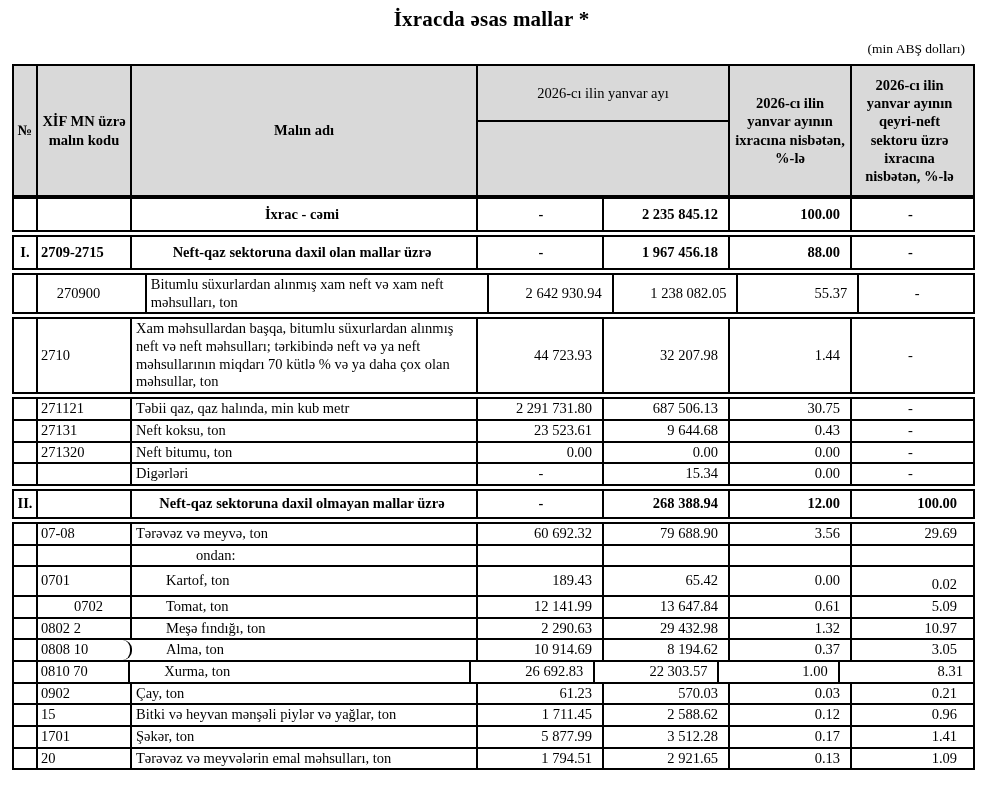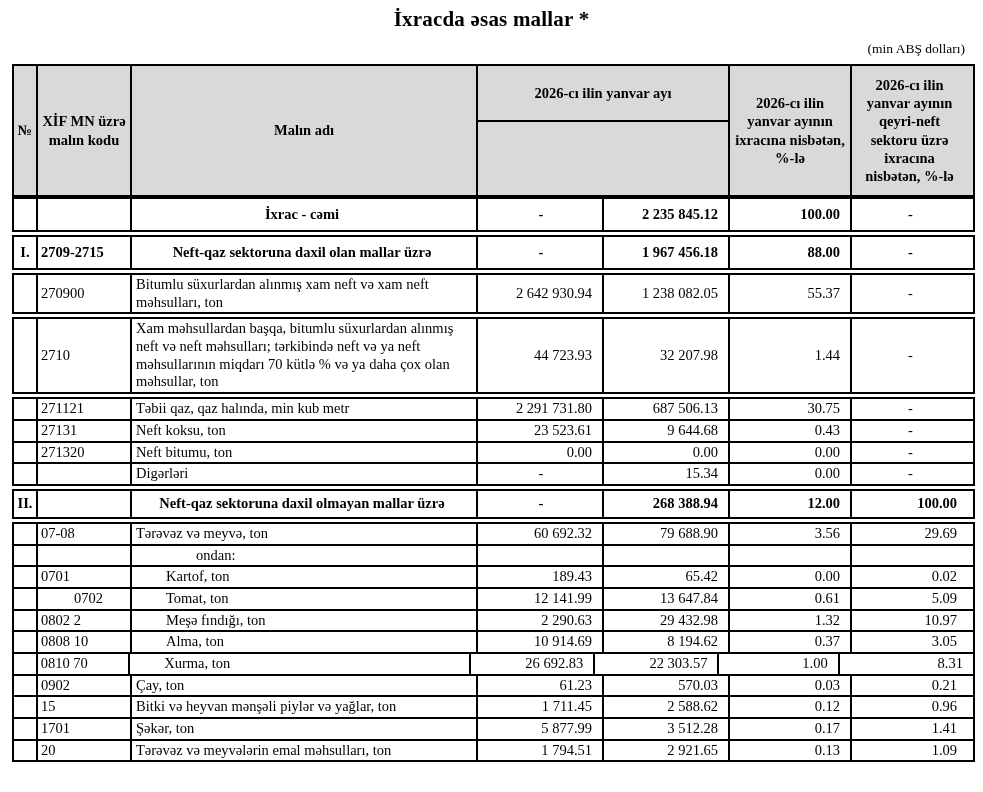--- a/index.html
+++ b/index.html
@@ -44,21 +44,21 @@
   .header .hwrap{display:flex;align-items:stretch;min-height:129px;}
   .hcell{
     box-sizing:border-box;display:flex;align-items:center;justify-content:center;
     text-align:center;font-weight:bold;font-size:14.5px;line-height:1.25;
     border-right:2px solid #000;padding:2px 4px;
   }
   .hcell:last-child{border-right:none;}
   .hgroup{width:252px;box-sizing:border-box;border-right:2px solid #000;display:flex;flex-direction:column;}
   .hgroup-top{
     flex:0 0 56px;display:flex;align-items:center;justify-content:center;
-    font-weight:bold;font-size:14.5px;border-bottom:2px solid #000;box-sizing:border-box;
+    font-weight:normal;font-size:14.5px;border-bottom:2px solid #000;box-sizing:border-box;
   }
   .hgroup-bottom{flex:1;display:flex;align-items:stretch;}
   .hgroup-bottom .hcell{width:126px;}
   .hgroup-bottom .hcell:last-child{border-right:none;}
 </style>
 </head>
 <body>
 
 <div class="title">İxracda əsas mallar *</div>
 <div class="unit-note">(min ABŞ dolları)</div>
@@ -97,21 +97,21 @@
           <div class="cell c-name name-center" style="min-height: 31px;">Neft-qaz sektoruna daxil olan mallar üzrə</div>
           <div class="cell c-qty num dash" style="min-height: 31px;">-</div>
           <div class="cell c-stat num" style="min-height: 31px;">1 967 456.18</div>
           <div class="cell c-p1 num" style="min-height: 31px;">88.00</div>
           <div class="cell c-p2 num dash" style="min-height: 31px;">-</div>
         </div>
       </div>
       <div class="block">
         <div class="row">
           <div class="cell c-no" style="min-height: 37px;"></div>
-          <div class="cell c-code" style="min-height: 37px;">270900</div>
+          <div class="cell c-code" style="min-height: 37px; margin-left: 16px;">270900</div>
           <div class="cell c-name" style="min-height: 37px;">Bitumlu süxurlardan alınmış xam neft və xam neft məhsulları, ton</div>
           <div class="cell c-qty num" style="min-height: 37px;">2 642 930.94</div>
           <div class="cell c-stat num" style="min-height: 37px;">1 238 082.05</div>
           <div class="cell c-p1 num" style="min-height: 37px;">55.37</div>
           <div class="cell c-p2 num dash" style="min-height: 37px;">-</div>
         </div>
       </div>
       <div class="block">
         <div class="row">
           <div class="cell c-no" style="min-height: 70px;"></div>
@@ -191,21 +191,21 @@
           <div class="cell c-p1" style="min-height: 17px;"></div>
           <div class="cell c-p2" style="min-height: 17px;"></div>
         </div>
         <div class="row">
           <div class="cell c-no" style="min-height: 17px;"></div>
           <div class="cell c-code" style="min-height: 17px;">0701</div>
           <div class="cell c-name" style="min-height: 17px; padding-left: 34px;">Kartof, ton</div>
           <div class="cell c-qty num" style="min-height: 17px;">189.43</div>
           <div class="cell c-stat num" style="min-height: 17px;">65.42</div>
           <div class="cell c-p1 num" style="min-height: 17px;">0.00</div>
-          <div class="cell c-p2 num" style="min-height: 17px;">0.02</div>
+          <div class="cell c-p2 num" style="min-height: 17px; margin-top: 8px;">0.02</div>
         </div>
         <div class="row">
           <div class="cell c-no" style="min-height: 17px;"></div>
           <div class="cell c-code" style="min-height: 17px; padding-left: 36px;">0702</div>
           <div class="cell c-name" style="min-height: 17px; padding-left: 34px;">Tomat, ton</div>
           <div class="cell c-qty num" style="min-height: 17px;">12 141.99</div>
           <div class="cell c-stat num" style="min-height: 17px;">13 647.84</div>
           <div class="cell c-p1 num" style="min-height: 17px;">0.61</div>
           <div class="cell c-p2 num" style="min-height: 17px;">5.09</div>
         </div>
@@ -213,21 +213,21 @@
           <div class="cell c-no" style="min-height: 17px;"></div>
           <div class="cell c-code" style="min-height: 17px;">0802 2</div>
           <div class="cell c-name" style="min-height: 17px; padding-left: 34px;">Meşə fındığı, ton</div>
           <div class="cell c-qty num" style="min-height: 17px;">2 290.63</div>
           <div class="cell c-stat num" style="min-height: 17px;">29 432.98</div>
           <div class="cell c-p1 num" style="min-height: 17px;">1.32</div>
           <div class="cell c-p2 num" style="min-height: 17px;">10.97</div>
         </div>
         <div class="row">
           <div class="cell c-no" style="min-height: 17px;"></div>
-          <div class="cell c-code" style="min-height: 17px;">0808 10</div>
+          <div class="cell c-code" style="min-height: 17px; border-radius: 9px;">0808 10</div>
           <div class="cell c-name" style="min-height: 17px; padding-left: 34px;">Alma, ton</div>
           <div class="cell c-qty num" style="min-height: 17px;">10 914.69</div>
           <div class="cell c-stat num" style="min-height: 17px;">8 194.62</div>
           <div class="cell c-p1 num" style="min-height: 17px;">0.37</div>
           <div class="cell c-p2 num" style="min-height: 17px;">3.05</div>
         </div>
         <div class="row">
           <div class="cell c-no" style="min-height: 17px;"></div>
           <div class="cell c-code" style="min-height: 17px;">0810 70</div>
           <div class="cell c-name" style="min-height: 17px; padding-left: 34px;">Xurma, ton</div>

